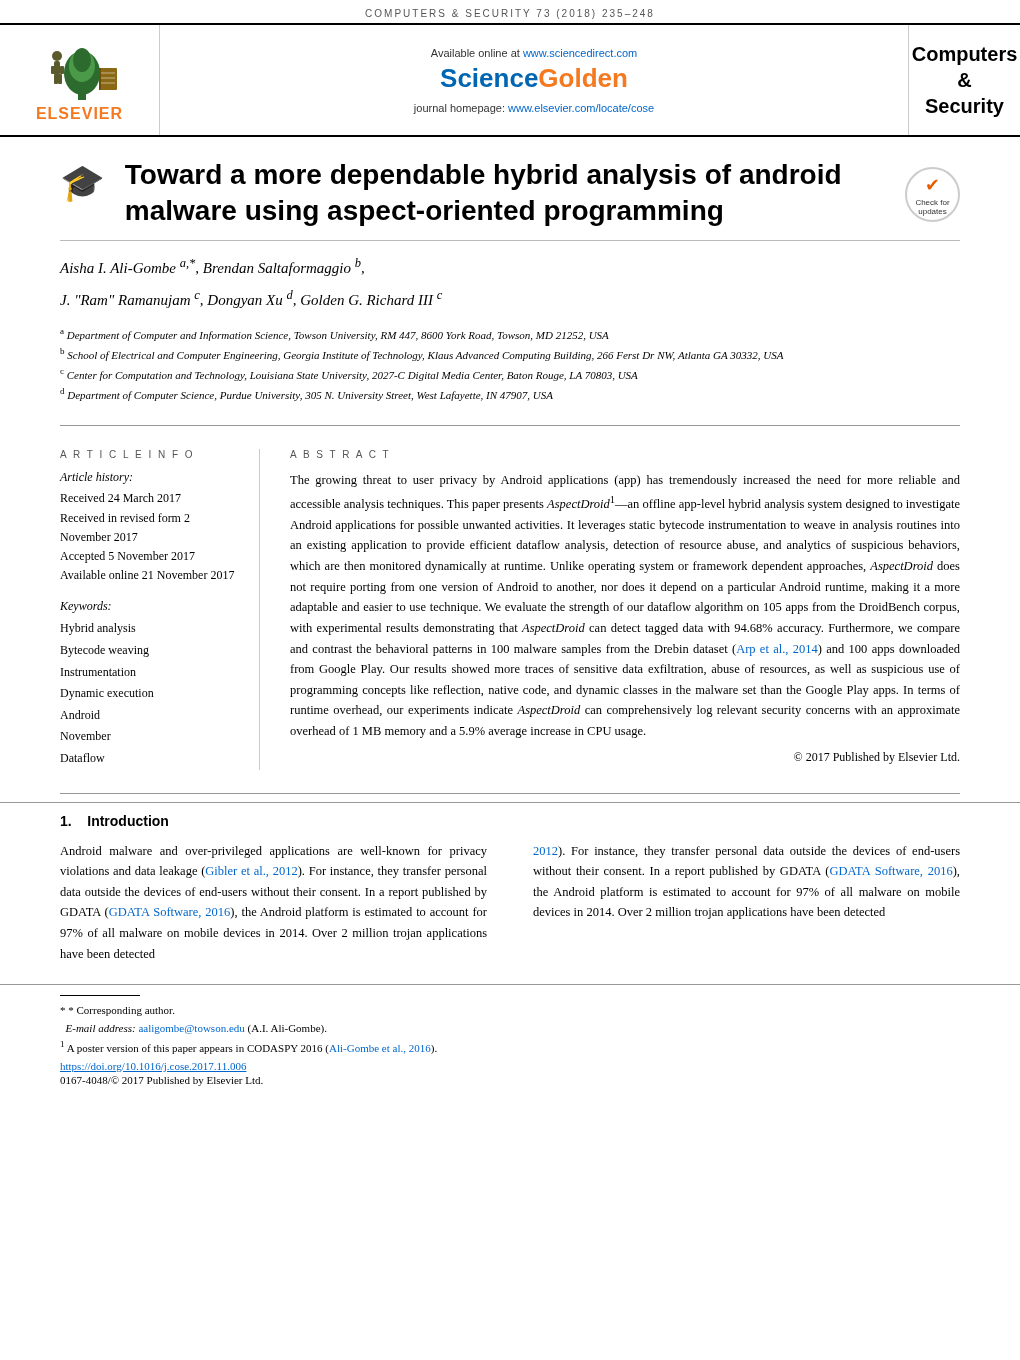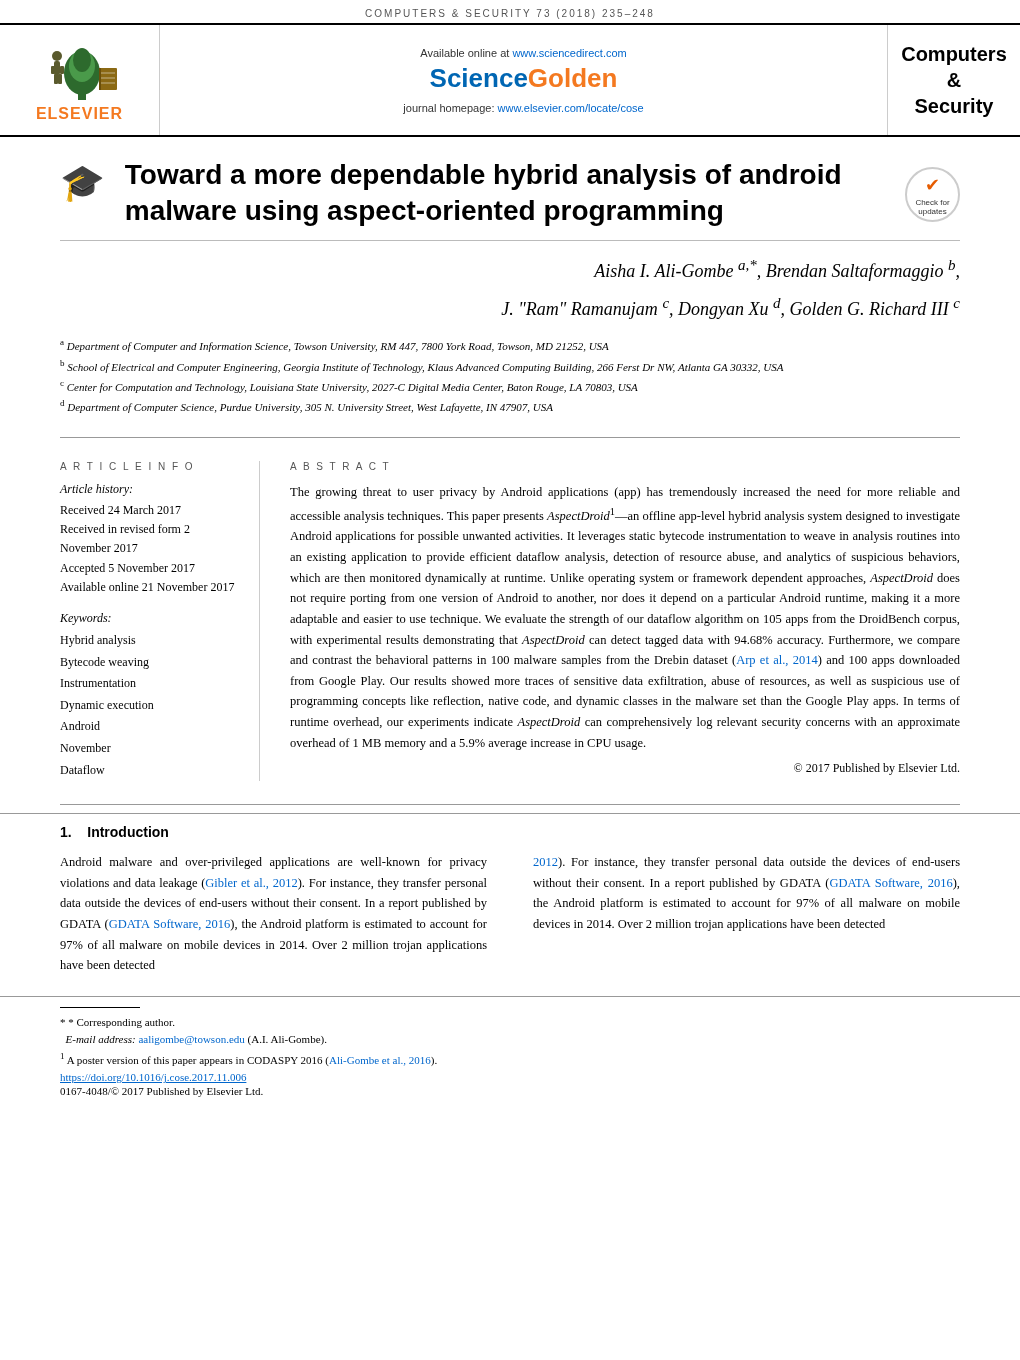--- a/index.html
+++ b/index.html
@@ -90,21 +90,21 @@
     .journal-homepage {
       font-family: Arial, sans-serif;
       font-size: 11px;
       color: #333;
     }
     .journal-homepage a {
       color: #0066cc;
       text-decoration: none;
     }
     .computers-security-box {
-      width: 133px;
+      width: 112px;
       border-left: 1px solid #ccc;
       display: flex;
       align-items: center;
       justify-content: center;
       padding: 10px;
     }
     .cs-text {
       font-family: Arial, sans-serif;
       font-size: 20px;
       font-weight: bold;
@@ -146,25 +146,24 @@
       text-align: center;
       color: #333;
       flex-shrink: 0;
       margin-top: 10px;
     }
     .check-updates-badge .badge-icon {
       font-size: 18px;
       color: #e65c00;
     }
     .authors-line {
-      font-size: 18px;
+      font-size: 15px;
       font-style: italic;
       margin-bottom: 5px;
       line-height: 1.6;
-      text-align: right;
     }
     
     .affiliations-section {
       padding: 8px 60px 12px 60px;
     }
     .affiliation-item {
       font-size: 11px;
       line-height: 1.5;
       margin-bottom: 2px;
     }
@@ -371,21 +370,21 @@
     <div class="authors-line">
       <em>Aisha I. Ali-Gombe <sup>a,*</sup>, Brendan Saltaformaggio <sup>b</sup>,</em>
     </div>
     <div class="authors-line">
       <em>J. "Ram" Ramanujam <sup>c</sup>, Dongyan Xu <sup>d</sup>, Golden G. Richard III <sup>c</sup></em>
     </div>
   </div>
 
   <div class="affiliations-section">
     <div class="affiliation-item">
-      <sup class="aff-super">a</sup> <em>Department of Computer and Information Science, Towson University, RM 447, 7800 York Road, Towson, MD 21252, USA</em>
+      <sup class="aff-super">a</sup> <em>Department of Computer and Information Science, Towson University, RM 447, 8600 York Road, Towson, MD 21252, USA</em>
     </div>
     <div class="affiliation-item">
       <sup class="aff-super">b</sup> <em>School of Electrical and Computer Engineering, Georgia Institute of Technology, Klaus Advanced Computing Building, 266 Ferst Dr NW, Atlanta GA 30332, USA</em>
     </div>
     <div class="affiliation-item">
       <sup class="aff-super">c</sup> <em>Center for Computation and Technology, Louisiana State University, 2027-C Digital Media Center, Baton Rouge, LA 70803, USA</em>
     </div>
     <div class="affiliation-item">
       <sup class="aff-super">d</sup> <em>Department of Computer Science, Purdue University, 305 N. University Street, West Lafayette, IN 47907, USA</em>
     </div>

